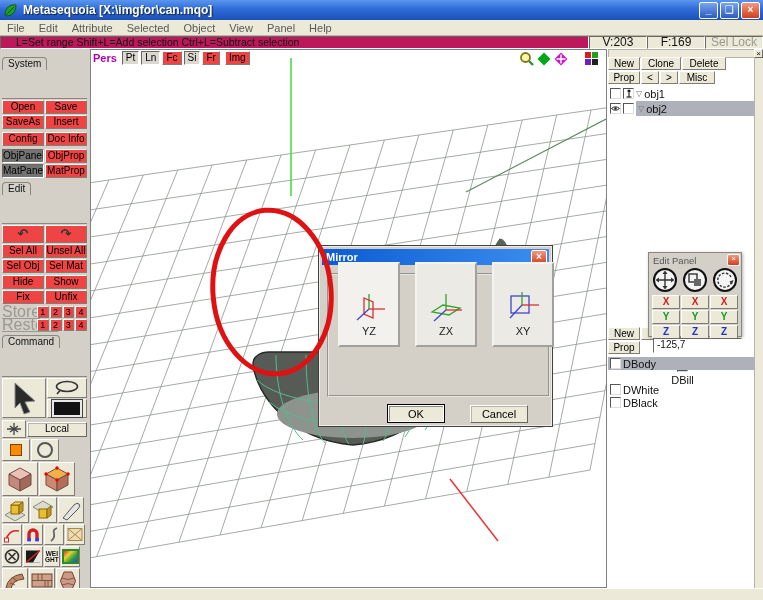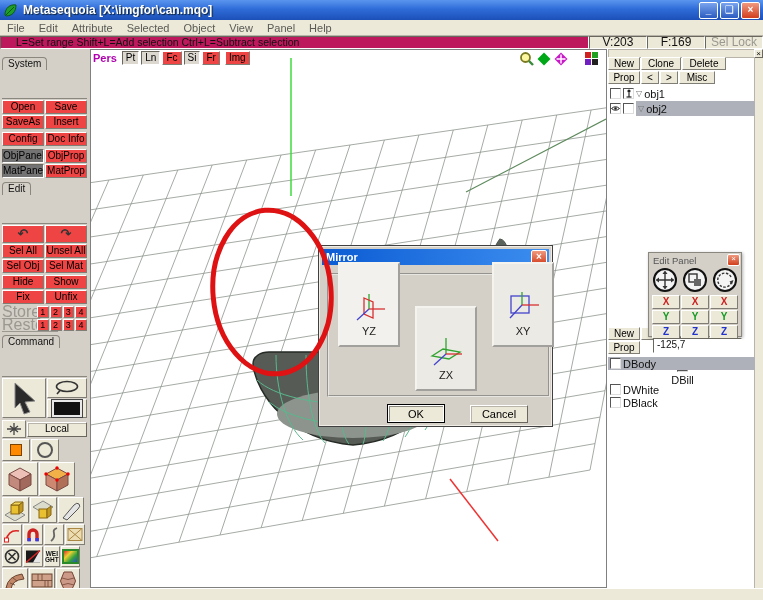--- a/index.html
+++ b/index.html
@@ -462,21 +462,21 @@
       <div id="dlg-group"></div>
       <button class="planebtn" style="left:19px;background:#f2f1ed;">
         <svg width="44" height="44" style="margin:10px auto 0;">
           <line x1="22" y1="6" x2="22" y2="21" stroke="#2fa32f" stroke-width="1.3"></line>
           <polygon points="17,10 26,14 26,30 17,26" fill="none" stroke="#d83030" stroke-width="1.3"></polygon>
           <line x1="22" y1="21" x2="38" y2="21" stroke="#d83030" stroke-width="1.3"></line>
           <line x1="22" y1="21" x2="10" y2="32" stroke="#4444cc" stroke-width="1.3"></line>
         </svg>
         <div class="lbl">YZ</div>
       </button>
-      <button class="planebtn" style="left:96px;margin-top:44px;">
+      <button class="planebtn" style="left:96px;">
         <svg width="44" height="44" style="margin:10px auto 0;">
           <line x1="22" y1="6" x2="22" y2="22" stroke="#2fa32f" stroke-width="1.3"></line>
           <polygon points="8,24 19,17 36,20 25,27" fill="none" stroke="#2fa32f" stroke-width="1.3"></polygon>
           <line x1="22" y1="22" x2="38" y2="22" stroke="#d83030" stroke-width="1.3"></line>
           <line x1="22" y1="22" x2="10" y2="33" stroke="#4444cc" stroke-width="1.3"></line>
         </svg>
         <div class="lbl">ZX</div>
       </button>
       <button class="planebtn" style="left:173px;">
         <svg width="44" height="44" style="margin:10px auto 0;">

